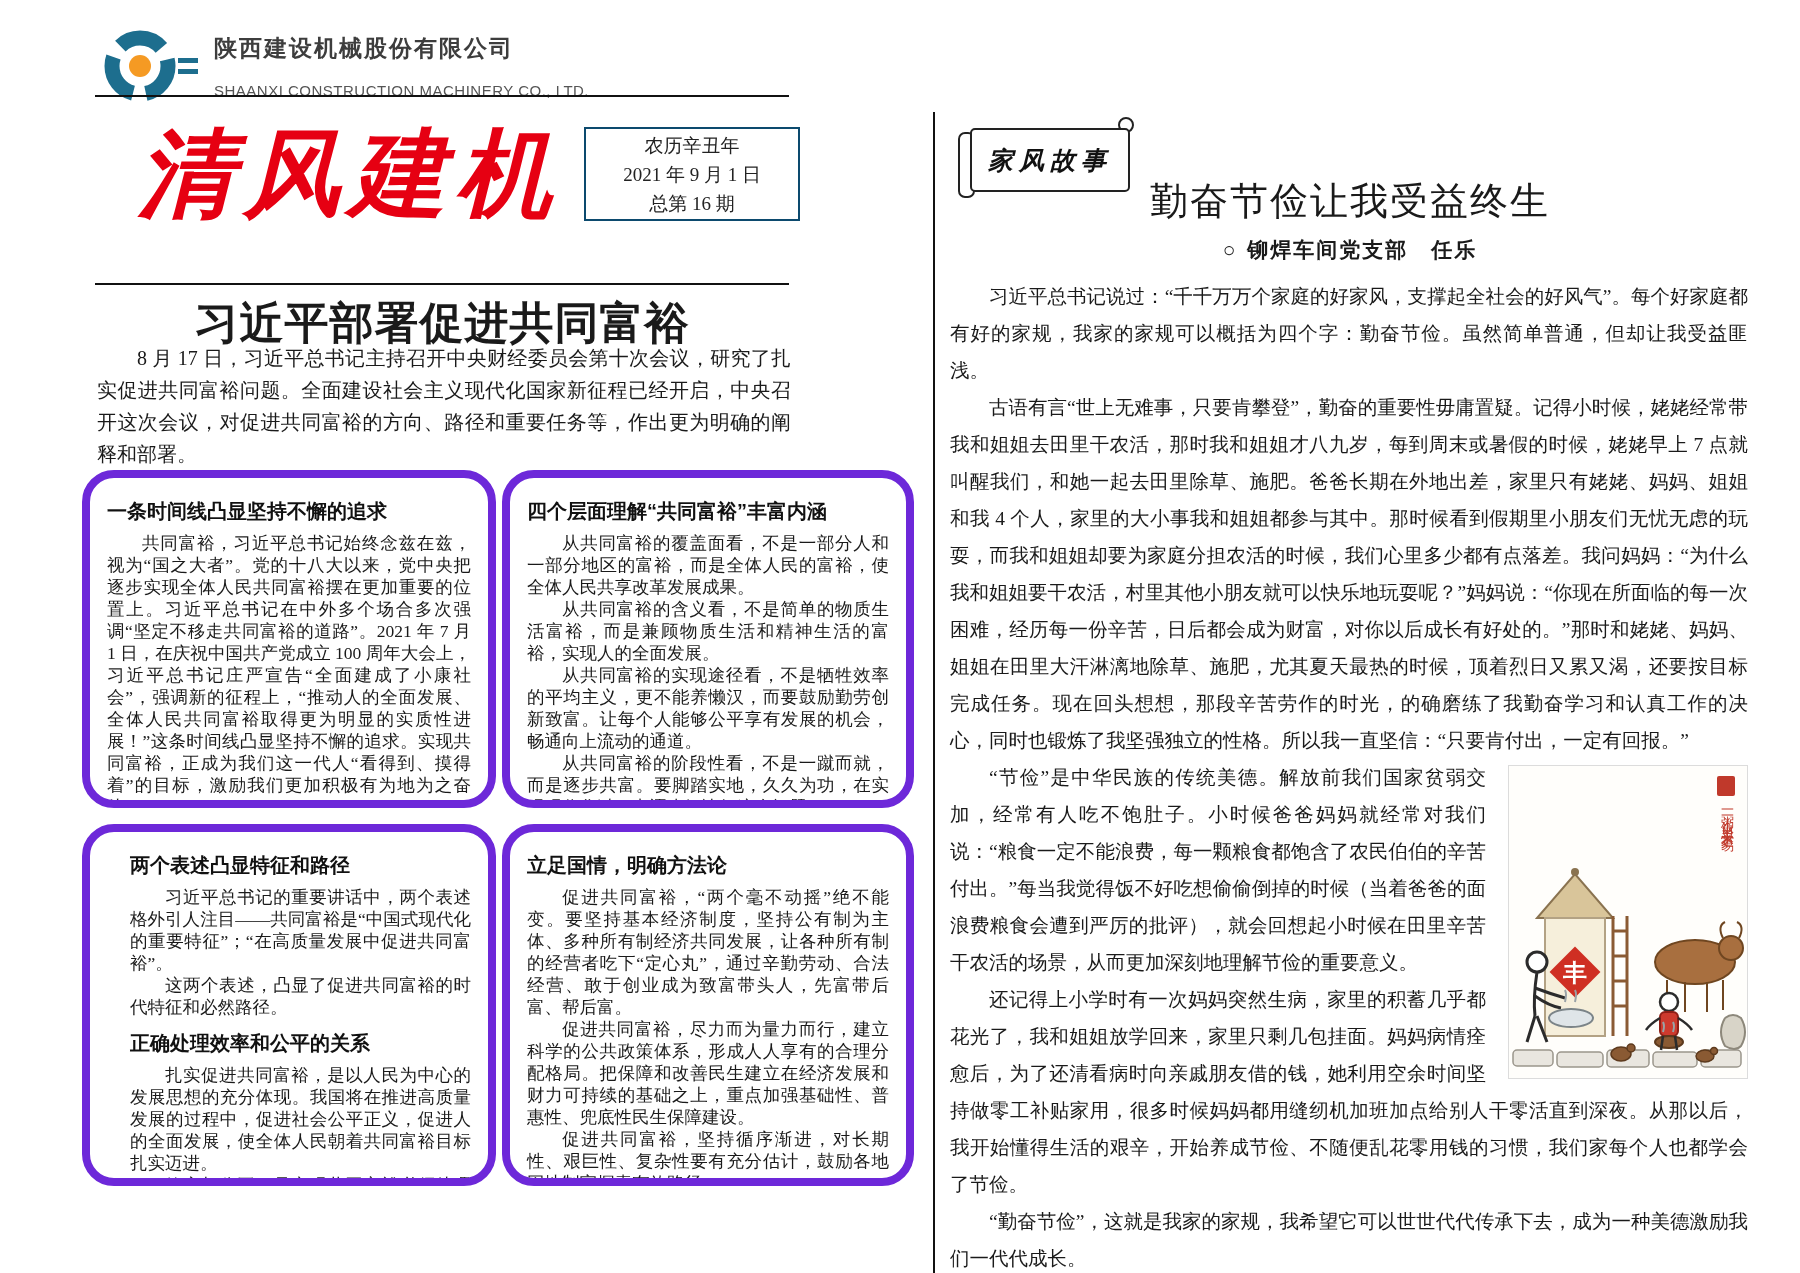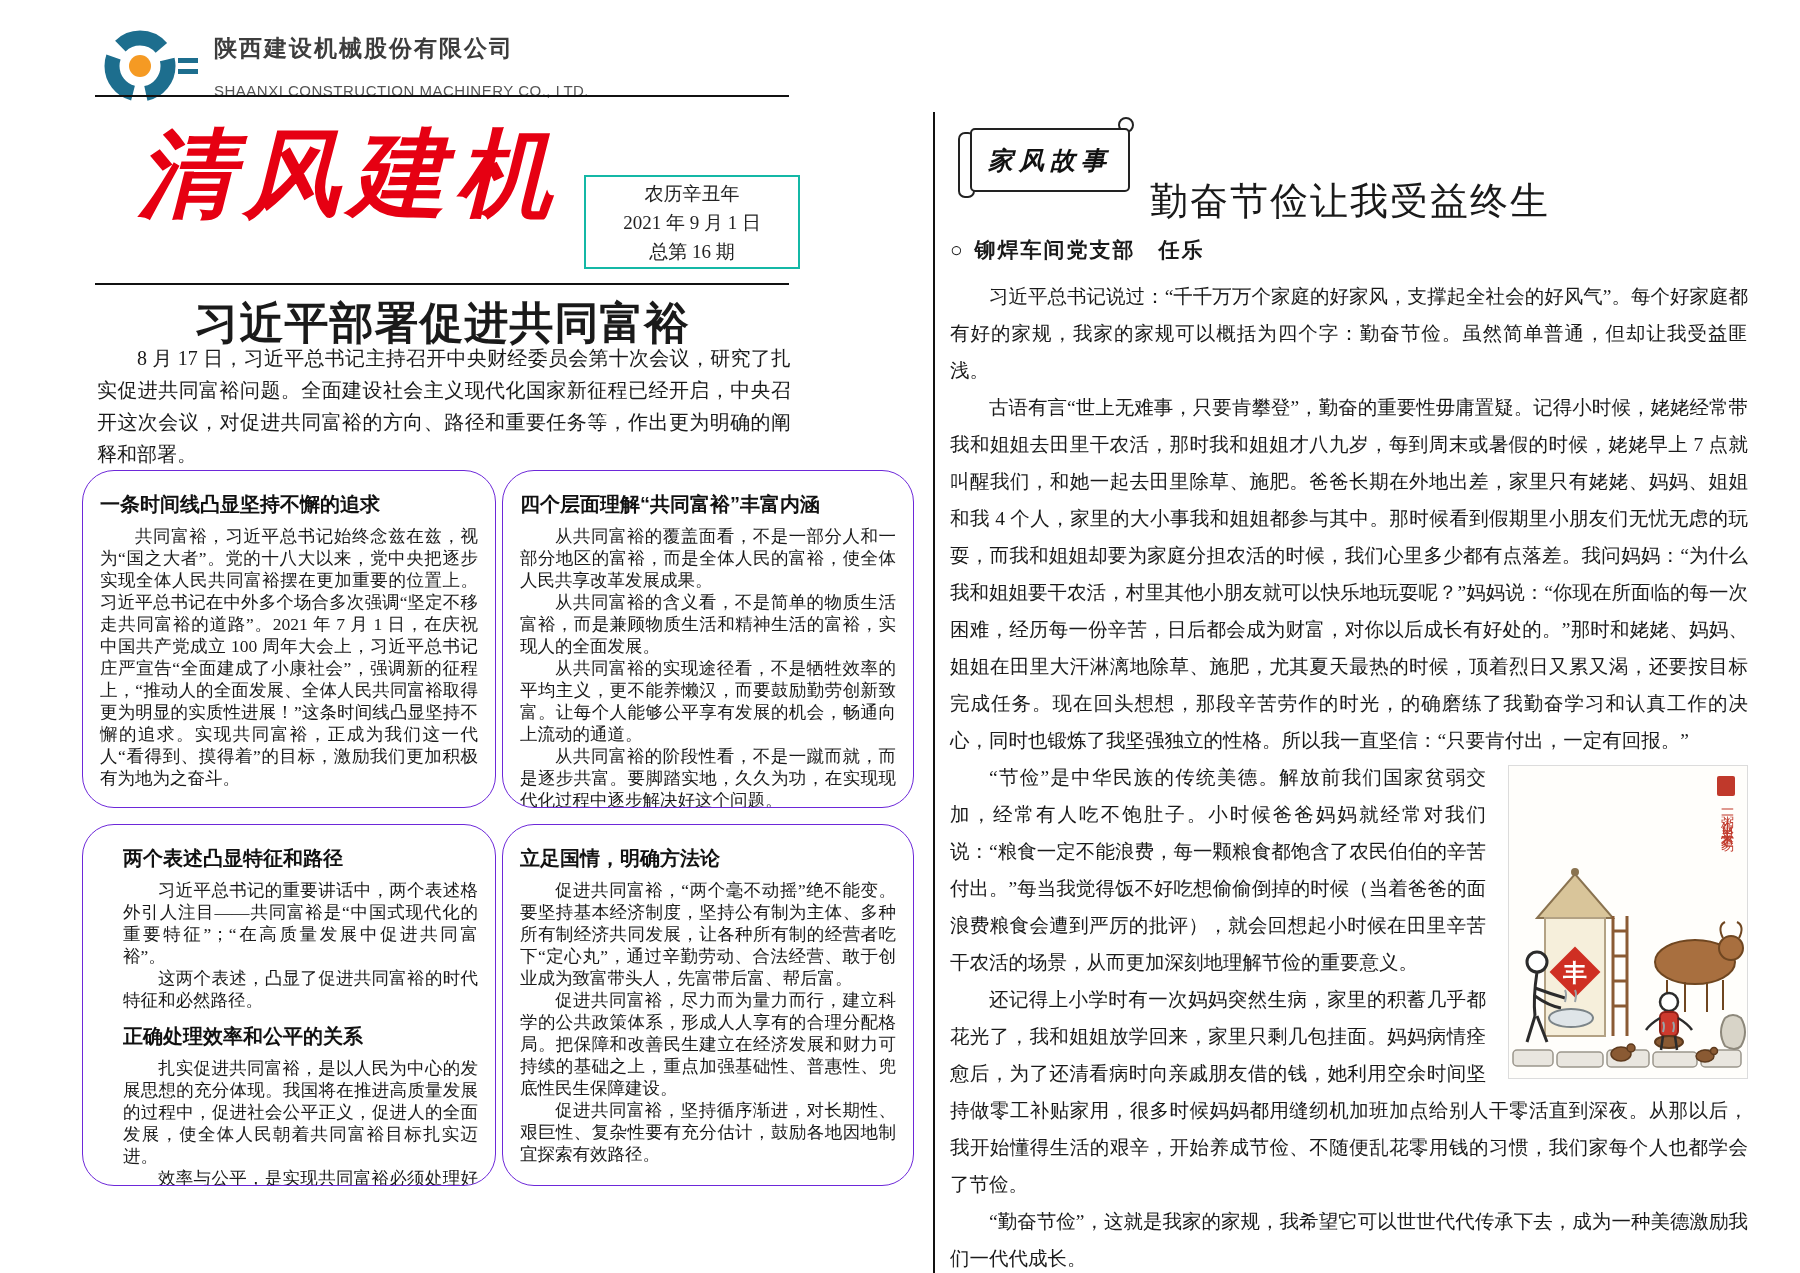--- a/index.html
+++ b/index.html
@@ -20,29 +20,29 @@
   #rule-mid{left:95px;top:283px;width:694px;height:2px;}
   
   .masthead-title{
     position:absolute;left:138px;top:100px;width:420px;height:150px;
     font-size:96px;line-height:150px;font-weight:bold;font-style:italic;
     color:#e60012;letter-spacing:10px;white-space:nowrap;
     font-family:"Liberation Serif",serif;
   }
   .issue-box{
     position:absolute;left:584px;top:127px;width:212px;height:90px;
-    border:2px solid #14b8a6;display:flex;flex-direction:column;justify-content:center;
-    align-items:center;font-size:19px;line-height:29px;color:#222;margin-top:48px;
+    border:2px solid #0c4a6e;display:flex;flex-direction:column;justify-content:center;
+    align-items:center;font-size:19px;line-height:29px;color:#222;
   }
   
   .headline{position:absolute;left:95px;top:294px;width:694px;text-align:center;
     font-size:44px;font-weight:bold;letter-spacing:1px;}
   .intro{position:absolute;left:97px;top:342px;width:694px;font-size:20px;
     line-height:32px;text-align:justify;text-indent:2em;}
-  .box{position:absolute;border:1px solid #6d28d9;border-radius:32px;background:#fff;
+  .box{position:absolute;border:8px solid #6d28d9;border-radius:32px;background:#fff;
     box-sizing:border-box;padding:20px 17px 10px;overflow:hidden;}
   #box-1{left:82px;top:470px;width:414px;height:338px;}
   #box-2{left:502px;top:470px;width:412px;height:338px;}
   #box-3{left:82px;top:824px;width:414px;height:362px;padding-left:40px;}
   #box-4{left:502px;top:824px;width:412px;height:362px;}
   .box h3{margin:0 0 7px;font-family:"Liberation Sans",sans-serif;font-size:20px;
     font-weight:bold;color:#111;}
   .box h3.second{margin-top:12px;}
   .box p{margin:0;font-size:17.5px;line-height:22px;text-align:justify;text-indent:2em;}
   
@@ -53,22 +53,22 @@
     border:2px solid #222;border-radius:5px;background:#fff;
     display:flex;align-items:center;justify-content:center;}
   .banner .scroll-roll{position:absolute;left:0;top:10px;width:13px;height:62px;
     border:2px solid #222;border-radius:7px;background:#fff;}
   .banner .scroll-curl{position:absolute;right:-4px;top:-5px;width:12px;height:12px;
     border:2px solid #222;border-radius:50%;background:#fff;}
   .banner .scroll-label{font-size:25px;letter-spacing:6px;font-weight:bold;
     font-style:italic;color:#111;}
   .right-title{position:absolute;left:950px;top:176px;width:800px;text-align:center;
     font-family:"Liberation Sans",sans-serif;font-size:38px;letter-spacing:2px;color:#1a1a1a;}
-  .byline{position:absolute;left:950px;top:236px;width:800px;
-    font-size:21px;font-weight:bold;letter-spacing:2px;font-family:Liberation Mono, monospace;}
+  .byline{position:absolute;left:950px;top:236px;width:800px;text-align:center;
+    font-size:21px;font-weight:bold;letter-spacing:2px;}
   .byline .circ{font-weight:normal;margin-right:10px;}
   .right-body{position:absolute;left:950px;top:278px;width:798px;}
   .right-body p{margin:0;font-size:19.5px;line-height:37px;text-align:justify;text-indent:2em;}
   
   .illustration{
     float:right;width:240px;height:314px;margin:6px 0 8px 22px;position:relative;
     border:1px solid #dcdcdc;background:#fffefb;box-sizing:border-box;
   }
   .illus-motto{position:absolute;top:36px;right:12px;writing-mode:vertical-rl;
     color:#c0392b;font-size:13px;letter-spacing:3px;line-height:16px;}

